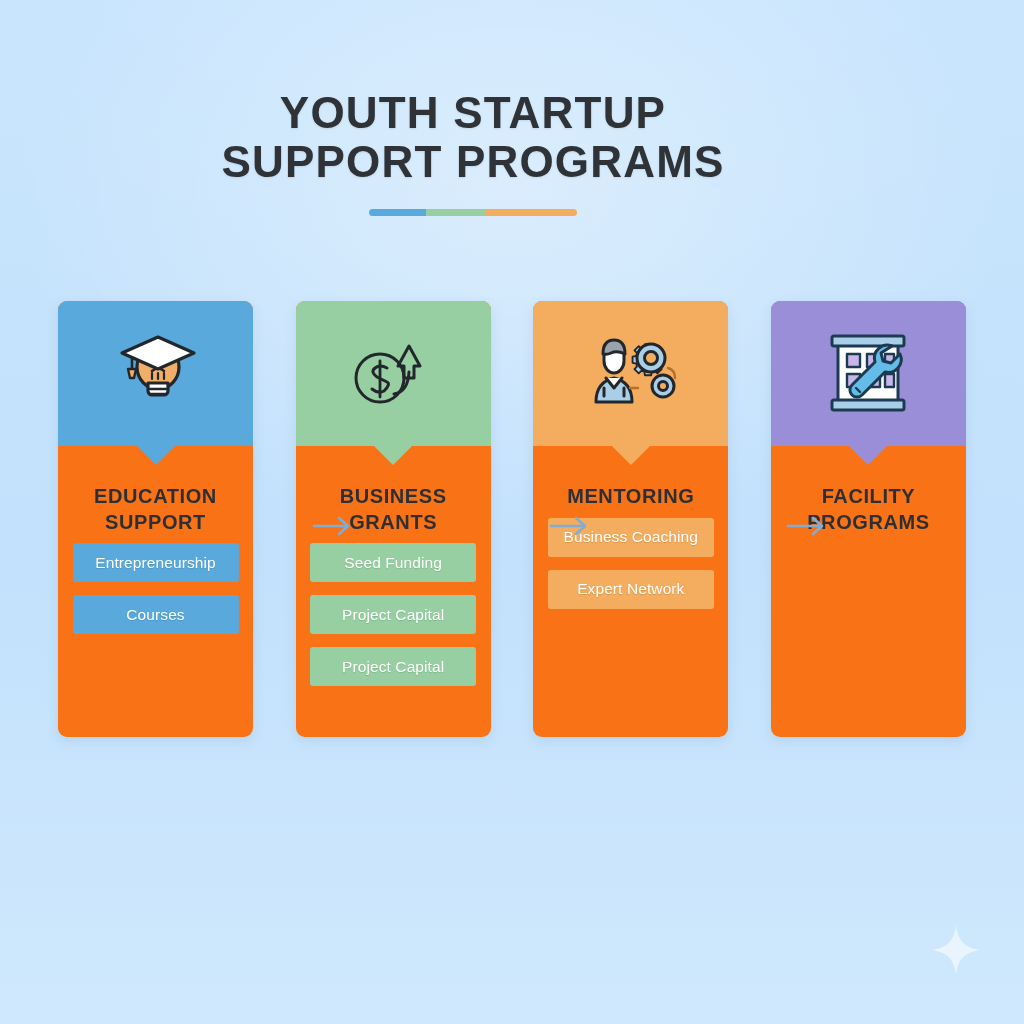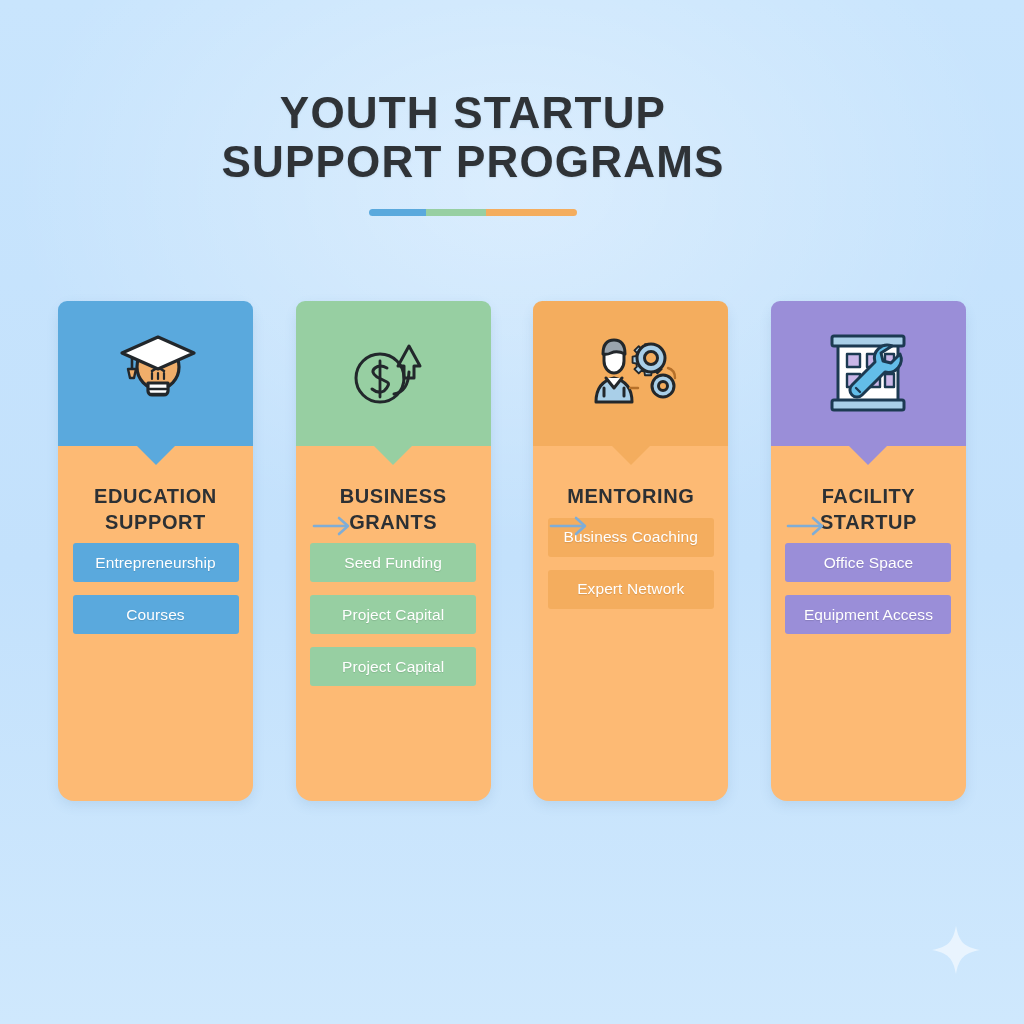--- a/index.html
+++ b/index.html
@@ -67,23 +67,23 @@
   }
 
   .card-wrap {
     position: relative;
     width: 195px;
   }
 
   .card {
     position: relative;
     width: 195px;
-    height: 500px;
-    background: #fdba74;
-    border-radius: 16px;
+    height: 436px;
+    background: #f97316;
+    border-radius: 9px;
     box-shadow: 0 4px 12px rgba(90,130,170,0.16);
     overflow: visible;
   }
 
   .card-header {
     position: relative;
     height: 145px;
     border-radius: 9px 9px 0 0;
     display: flex;
     align-items: center;
@@ -294,25 +294,21 @@
               </g>
               <path d="M70 18 a13 13 0 0 0 -17 16 L30 57 a7 7 0 0 0 10 10 l23 -23 a13 13 0 0 0 15 -18 l-9 9 l-8 -2 l-2 -8 z" fill="#63bde8"></path>
               <path d="M34 60 l4 4" stroke="#1c3a52" stroke-width="2.4"></path>
             </g>
           </svg>
         </span>
         <div class="notch" style="color:#9a8ed8"></div>
       </div>
       <div class="card-body">
         <div class="card-title">FACILITY
-STARTUP</div>
-        <div class="tags">
-          <div class="tag" style="background: rgb(154, 142, 216);">Office Space</div>
-          <div class="tag" style="background: rgb(154, 142, 216);">Equipment Access</div>
-        </div>
+PROGRAMS</div>
       </div>
     </div>
   </div>
 
   <div class="arrow a1">
     <svg width="42" height="26" viewBox="0 0 42 26">
       <g fill="none" stroke="#7fadd6" stroke-width="2.6" stroke-linecap="round" stroke-linejoin="round">
         <path d="M2 13 H35" stroke="#7fadd6"></path>
         <path d="M27 5 L36 13 L27 21" stroke="#7fadd6"></path>
       </g>

